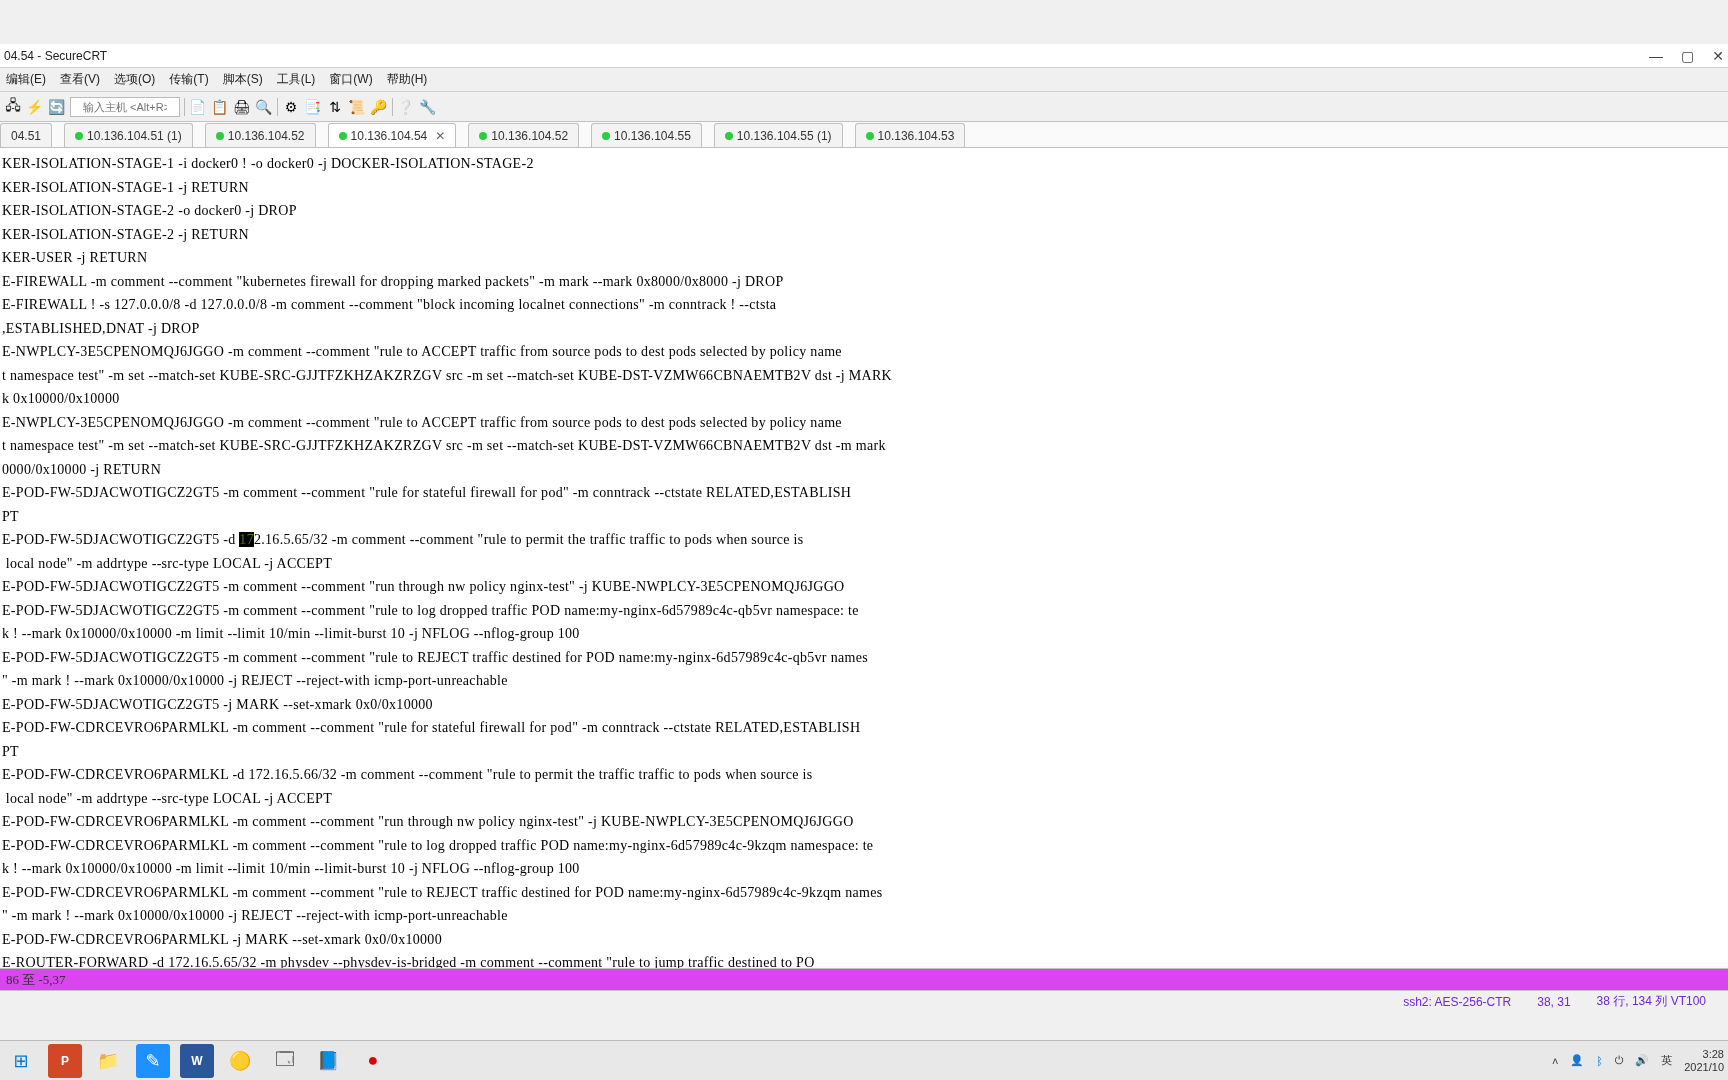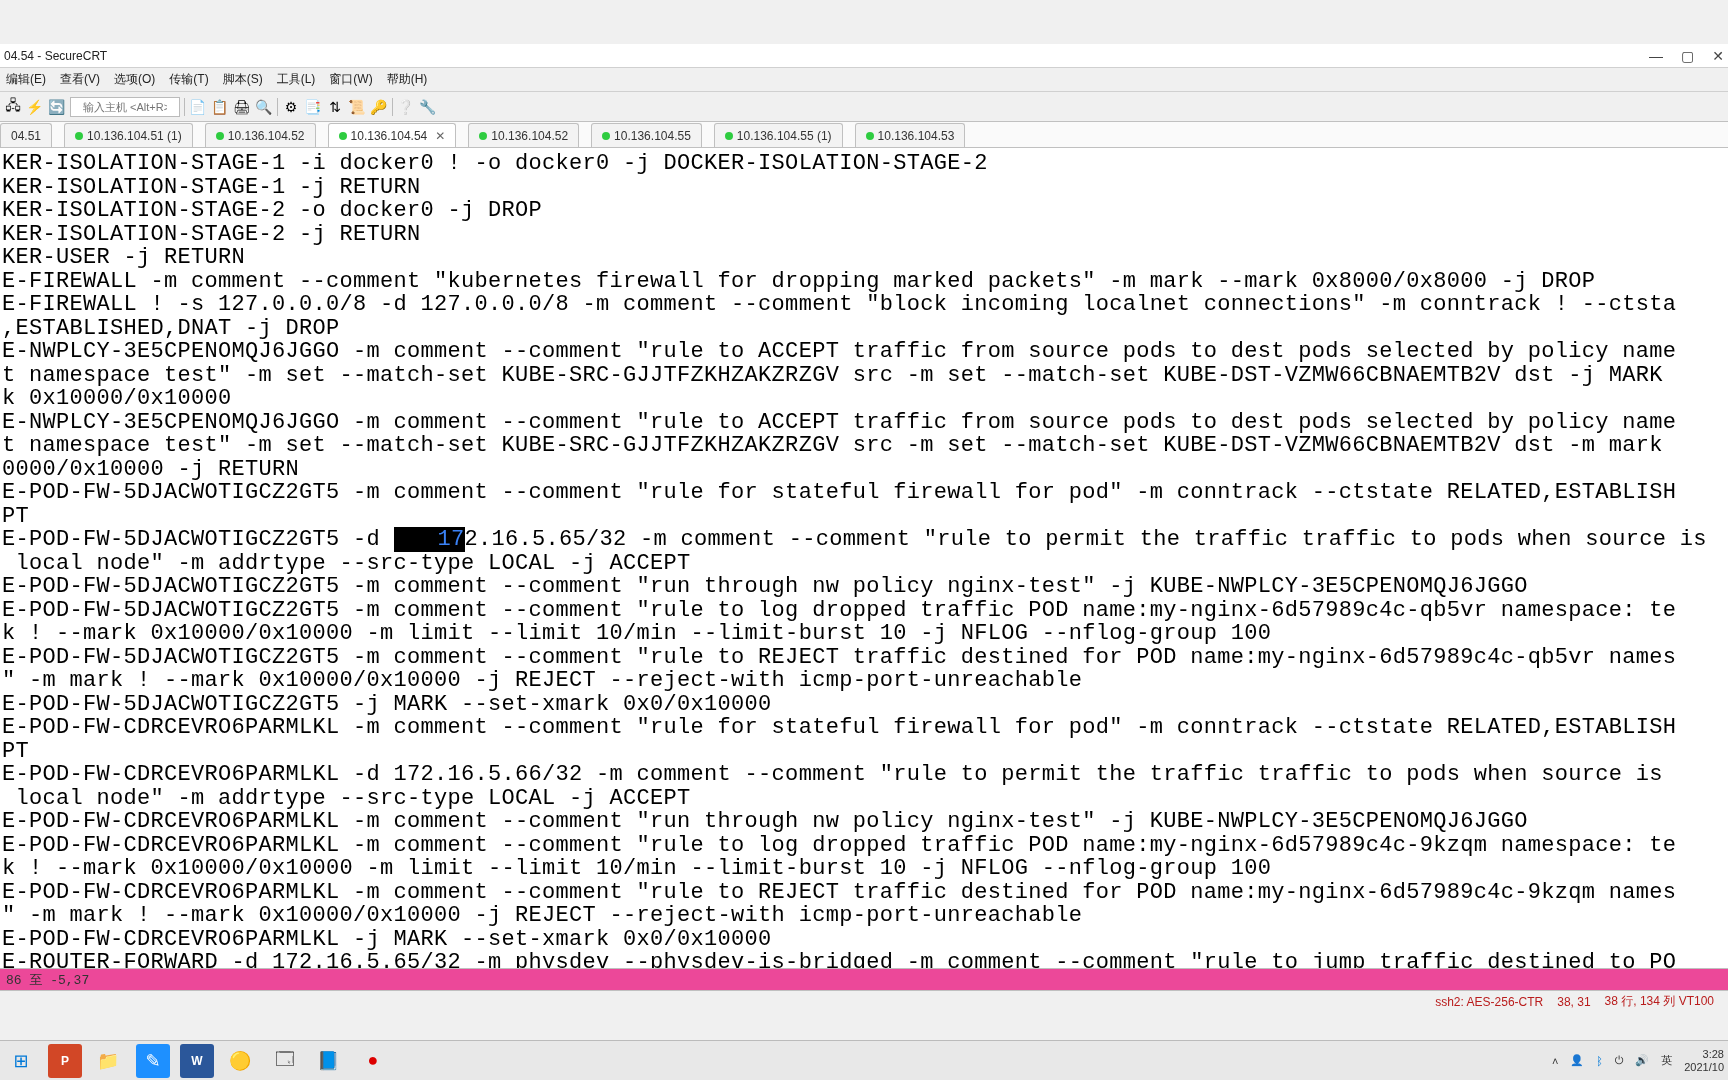--- a/index.html
+++ b/index.html
@@ -9,24 +9,24 @@
   .titlebar .controls { display: flex; gap: 18px; font-size: 14px; color: #444; }
   .menubar { background: #f0f0f0; height: 24px; display: flex; align-items: center; gap: 14px; padding: 4px 6px; font-size: 12px; color: #222; border-bottom: 1px solid #d0d0d0; }
   .toolbar { background: #f0f0f0; height: 30px; display: flex; align-items: center; gap: 4px; padding: 0 4px; border-bottom: 1px solid #c0c0c0; }
   .toolbar .icon { width: 18px; height: 18px; display: inline-flex; align-items: center; justify-content: center; font-size: 14px; }
   .toolbar input { width: 110px; height: 20px; border: 1px solid #bbb; padding: 0 12px; font-size: 11px; }
   .tabbar { background: #fafafa; height: 26px; display: flex; align-items: flex-end; border-bottom: 1px solid #c0c0c0; }
   .tab { height: 24px; padding: 0 10px; display: flex; align-items: center; gap: 4px; border: 1px solid #c0c0c0; border-bottom: none; background: #f3f3f3; font-size: 12px; color: #333; border-radius: 3px 3px 0 0; margin-right: 12px; cursor: pointer; }
   .tab.active { background: #fff; font-weight: normal; }
   .tab .dot { width: 8px; height: 8px; border-radius: 50%; background: #2ecc40; display: inline-block; }
   .tab .close { font-size: 12px; color: #666; margin-left: 4px; }
-  .terminal { background: #fff; color: #000; font-family: Liberation Mono, monospace; font-size: 22px; line-height: 23.5px; padding: 4px 2px; letter-spacing: 0.3px; white-space: pre; overflow: hidden; height: 820px; }
-  .cursor-block { background: #000; color: #3b82f6; padding-left: 44px; }
-  .statusbar-top { background: #ec4899; height: 22px; border-top: 1px solid #c0c0c0; font-family: Liberation Mono, monospace; font-size: 13px; padding: 2px 6px; color: #333; }
-  .statusbar-bottom { background: #f0f0f0; height: 22px; border-top: 1px solid #c0c0c0; display: flex; justify-content: flex-end; align-items: center; gap: 14px; padding: 0 14px; font-size: 12px; color: #b91c1c; }
+  .terminal { background: #fff; color: #000; font-family: Liberation Serif, serif; font-size: 14px; line-height: 23.5px; padding: 4px 2px; letter-spacing: 0.3px; white-space: pre; overflow: hidden; height: 820px; }
+  .cursor-block { background: #000; color: #4d7c0f; }
+  .statusbar-top { background: #d946ef; height: 22px; border-top: 1px solid #c0c0c0; font-family: Liberation Serif, serif; font-size: 13px; padding: 2px 6px; color: #333; }
+  .statusbar-bottom { background: #f0f0f0; height: 22px; border-top: 1px solid #c0c0c0; display: flex; justify-content: flex-end; align-items: center; gap: 26px; padding: 0 22px; font-size: 12px; color: #6d28d9; }
   .taskbar { position: fixed; bottom: 0; left: 0; right: 0; height: 40px; background: #e8e8e8; border-top: 1px solid #bbb; display: flex; align-items: center; justify-content: space-between; padding: 0 4px; }
   .taskbar .left { display: flex; align-items: center; gap: 10px; }
   .taskbar .tb-icon { width: 34px; height: 34px; display: flex; align-items: center; justify-content: center; border-radius: 3px; font-size: 18px; }
   .taskbar .right { display: flex; align-items: center; gap: 12px; font-size: 11px; color: #333; }
   .sep { width: 1px; height: 18px; background: #bbb; }
 </style>
 </head>
 <body>
 
 <div class="titlebar">

